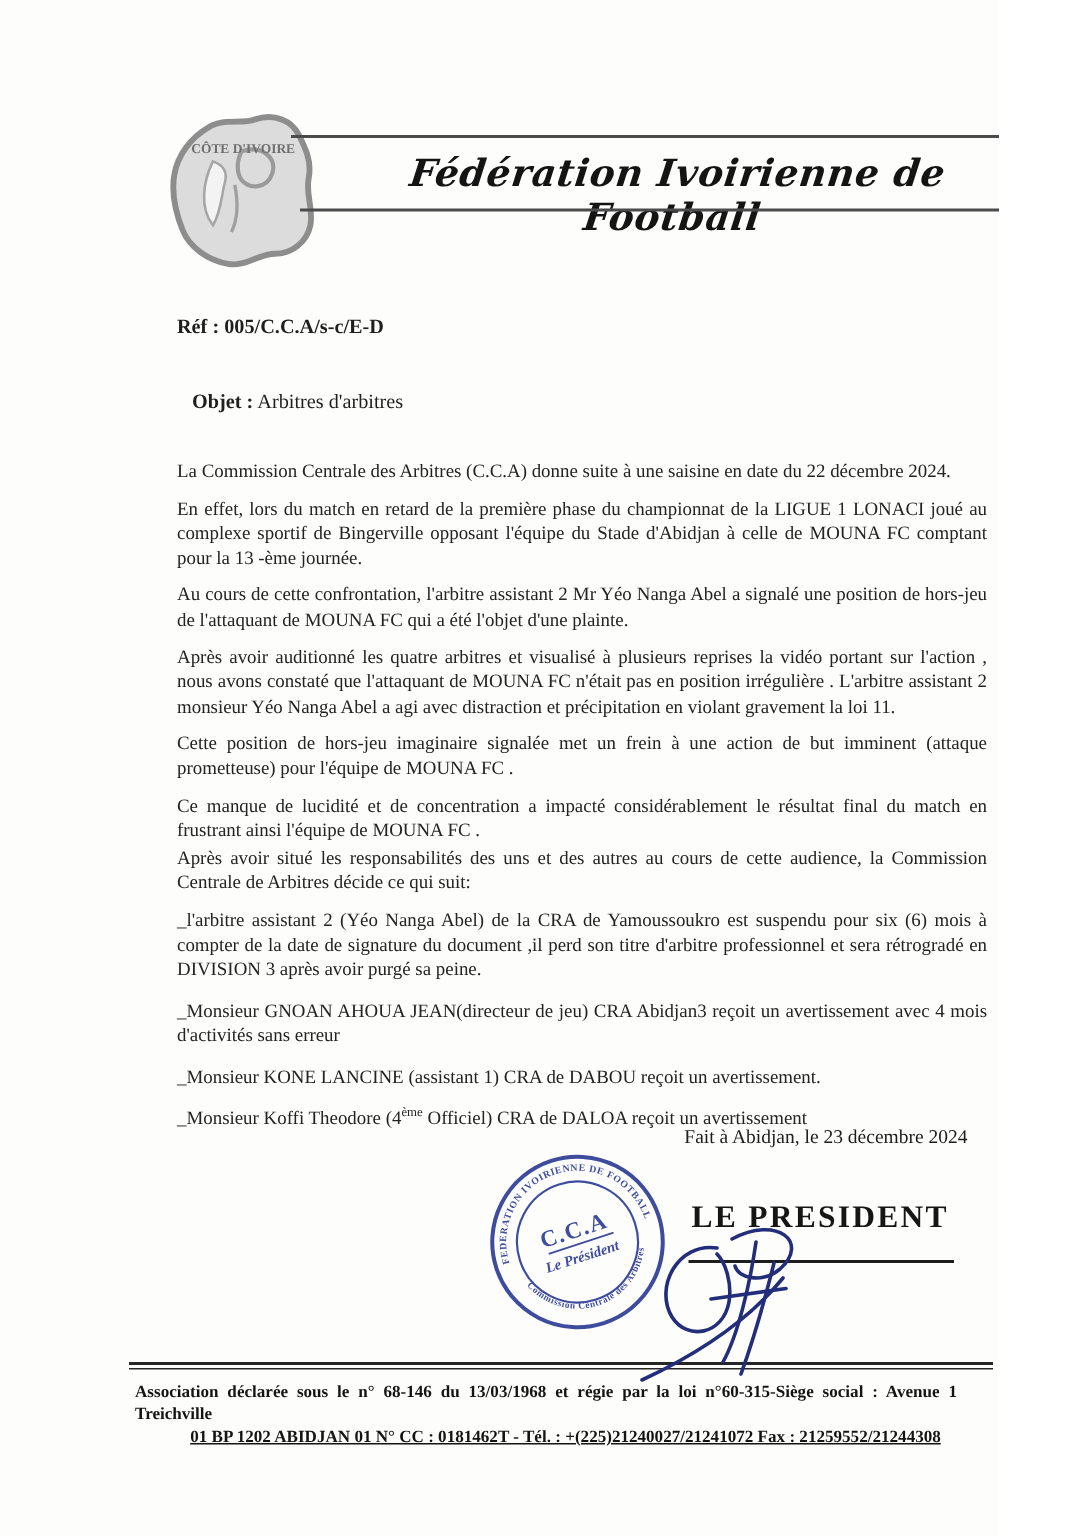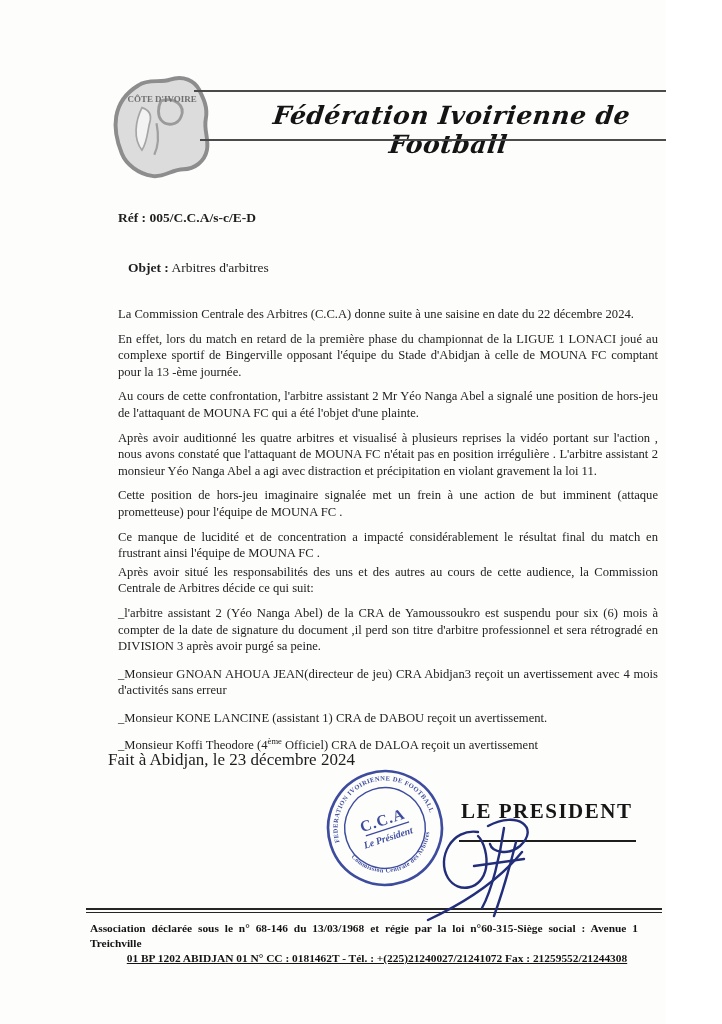--- a/index.html
+++ b/index.html
@@ -28,21 +28,21 @@
   
   .content{
     position:absolute;left:118px;top:306px;width:540px;
     font-size:12.6px;line-height:16.6px;text-align:justify;color:#232323;
   }
   .content p{margin:0 0 8px 0;}
   .content p.tight{margin-bottom:2px;}
   .content p.decision{margin-bottom:11px;}
   .content sup{font-size:.68em;line-height:0;}
   
-  .dateline{position:absolute;left:108px;top:750px;width:537px;text-align:left;font-size:17px;color:#1c1c1c;}
+  .dateline{position:absolute;left:108px;top:750px;width:537px;text-align:right;font-size:13px;color:#1c1c1c;}
   .stamp{position:absolute;left:323px;top:766px;width:124px;height:124px;opacity:.92;}
   .stamp-stroke{stroke:var(--stamp-blue);fill:none;}
   .stamp text{fill:var(--stamp-blue);}
   .stamp .ring{font-size:6.3px;font-weight:bold;letter-spacing:.45px;font-family:"Liberation Serif",serif;}
   .stamp .ring-small{font-size:6px;font-weight:bold;letter-spacing:.4px;font-family:"Liberation Serif",serif;}
   .stamp .acronym{font-size:15px;font-weight:bold;letter-spacing:1px;font-family:"Liberation Serif",serif;}
   .stamp .ptitle{font-size:9.5px;font-weight:bold;font-style:italic;font-family:"Liberation Serif",serif;}
   .president{
     position:absolute;left:459px;top:799px;font-size:21px;font-weight:bold;
     letter-spacing:1.5px;color:#161616;border-bottom:2.2px solid #1d1d1d;padding:0 4px 16px 2px;

